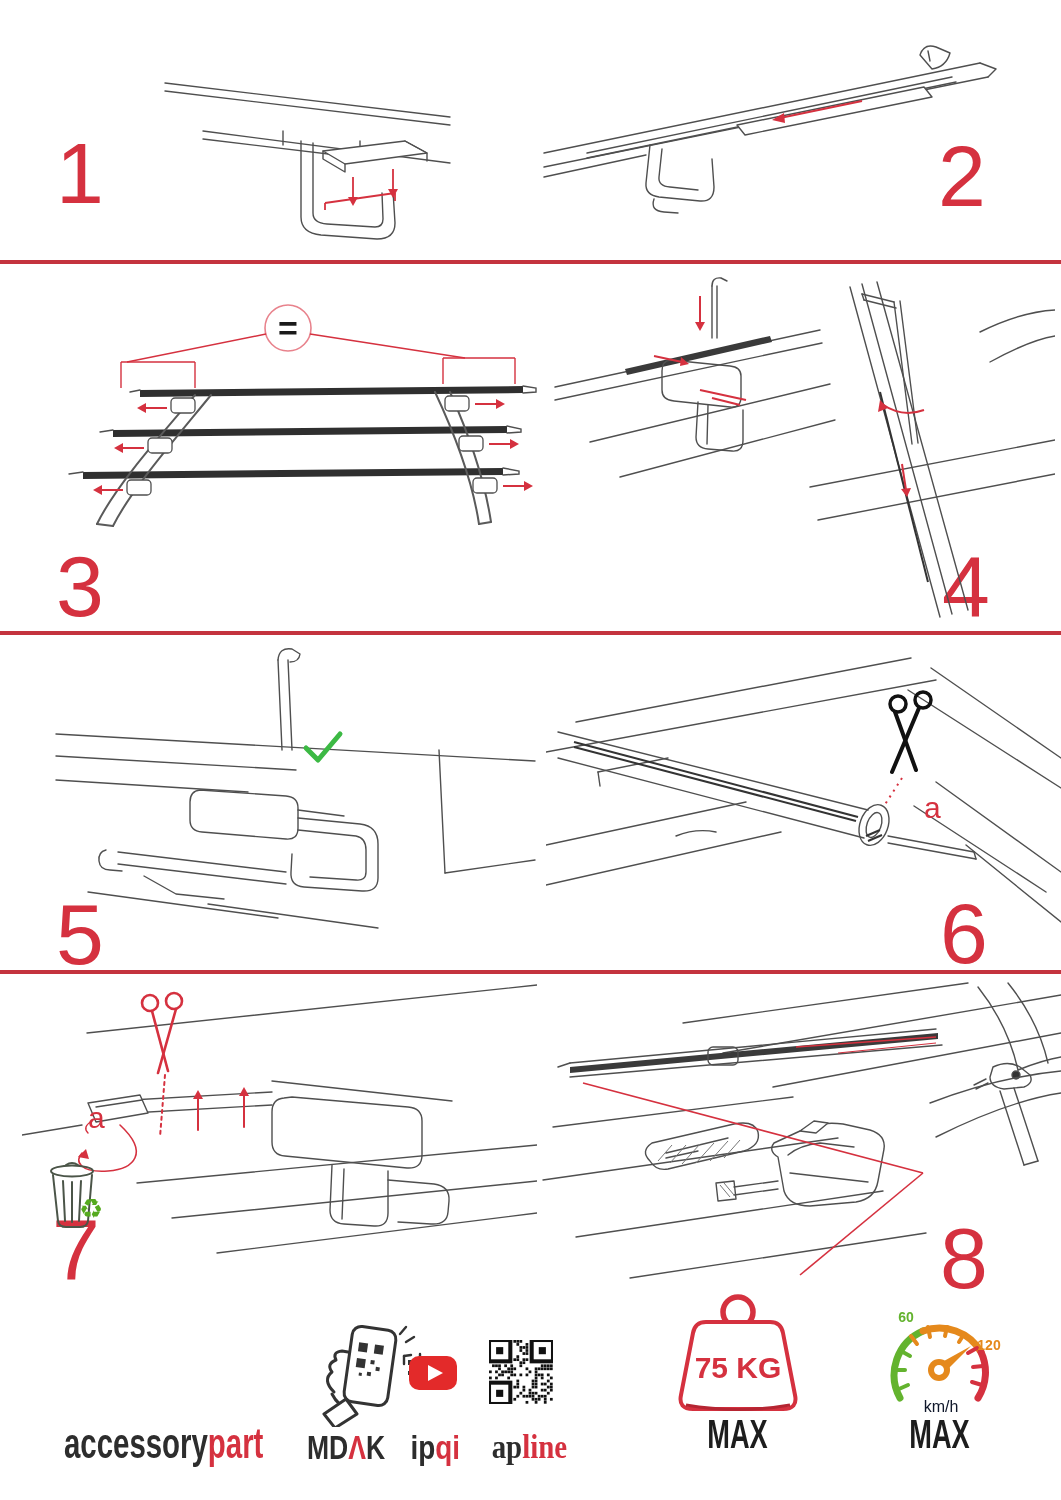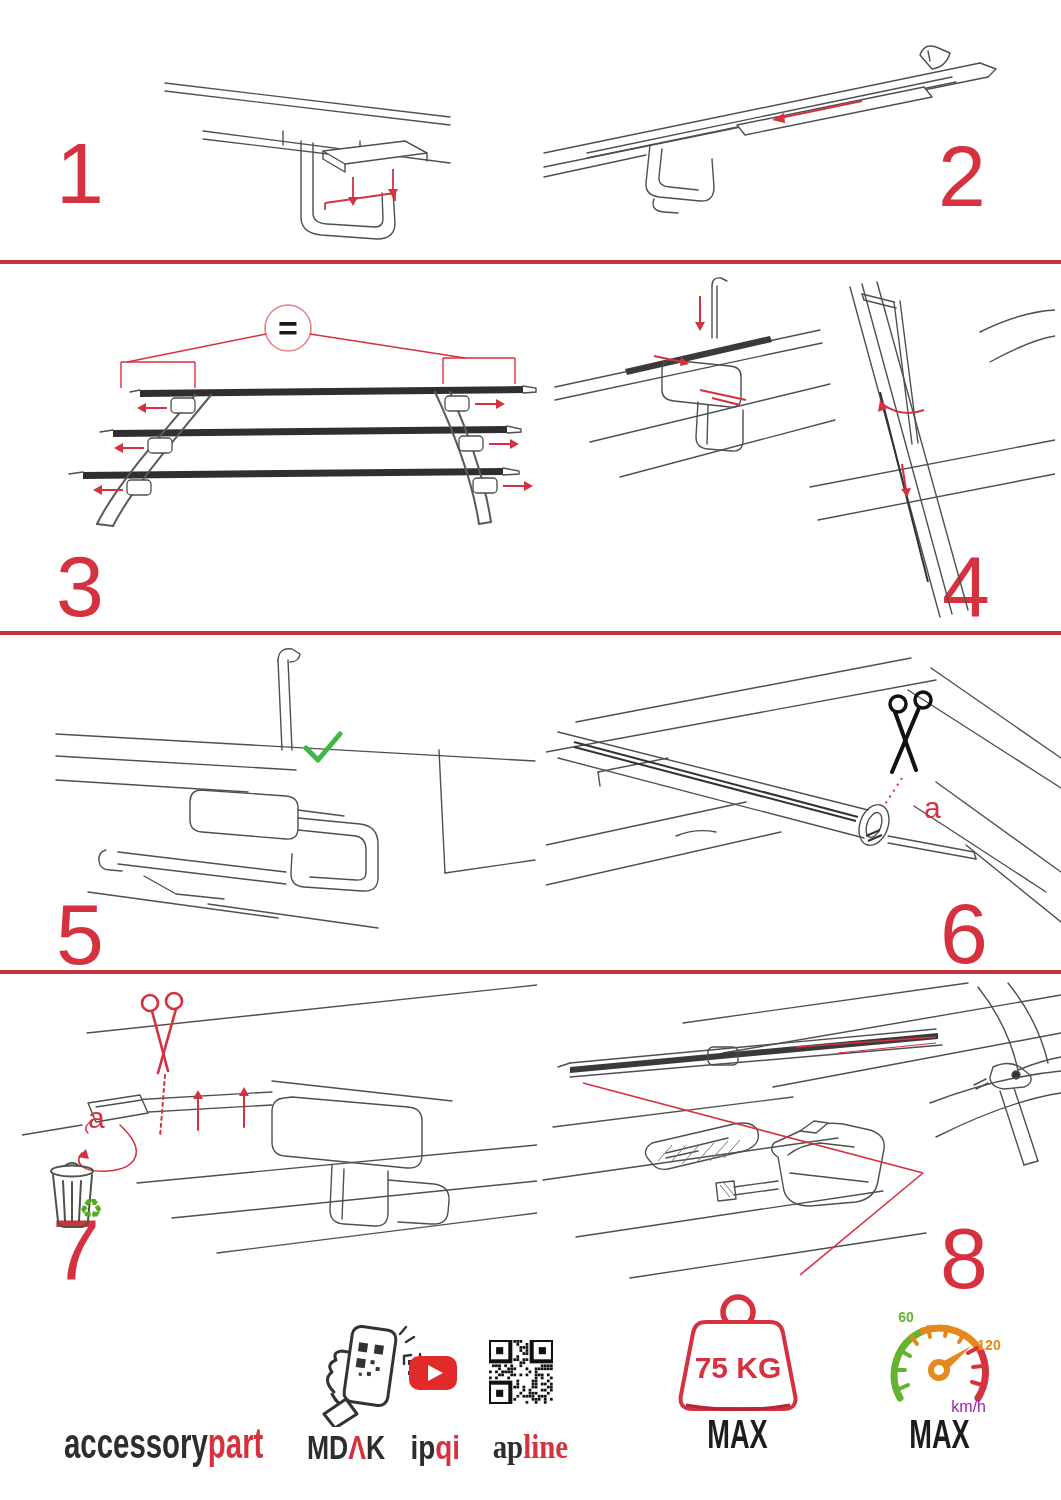--- a/index.html
+++ b/index.html
@@ -8,25 +8,25 @@
   .n{position:absolute;font-size:86px;line-height:1;color:#d5313f;font-family:"Liberation Sans",sans-serif;}
   .divider{position:absolute;left:0;width:1061px;height:4px;background:#c4333e;}
   .ill{position:absolute;}
   svg text{font-family:"Liberation Sans",sans-serif;}
   .brandline{position:absolute;white-space:nowrap;}
   .cond{display:inline-block;transform-origin:left center;}
   .ccond{display:inline-block;transform-origin:center center;}
   .basic{font-size:74px;font-weight:bold;color:#3523a5;letter-spacing:1px;transform:scaleX(.60);}
   .accline{font-size:42px;font-weight:bold;letter-spacing:0;transform:scaleX(.70);}
   .ink{color:#2d2d2d;} .red{color:#d5313f;}
-  .logoline{position:absolute;text-align:center;font-weight:bold;}
+  .logoline{position:absolute;font-weight:bold;}
   .logoline .t{font-size:34px;}
   .maxlab{position:absolute;text-align:center;}
   .maxlab .ccond{font-size:40px;font-weight:bold;color:#1d1d1d;transform:scaleX(.68);}
-  .kmh{position:absolute;text-align:right;font-size:16px;color:#a21caf;}
+  .kmh{position:absolute;text-align:center;font-size:16px;color:#0f172a;}
 </style>
 </head>
 <body>
 
 <div class="page">
 
   <div class="n" style="left:56px;top:130px;">1</div>
   <div class="n" style="left:938px;top:133px;">2</div>
   <div class="n" style="left:56px;top:543px;">3</div>
   <div class="n" style="left:942px;top:543px;">4</div>

